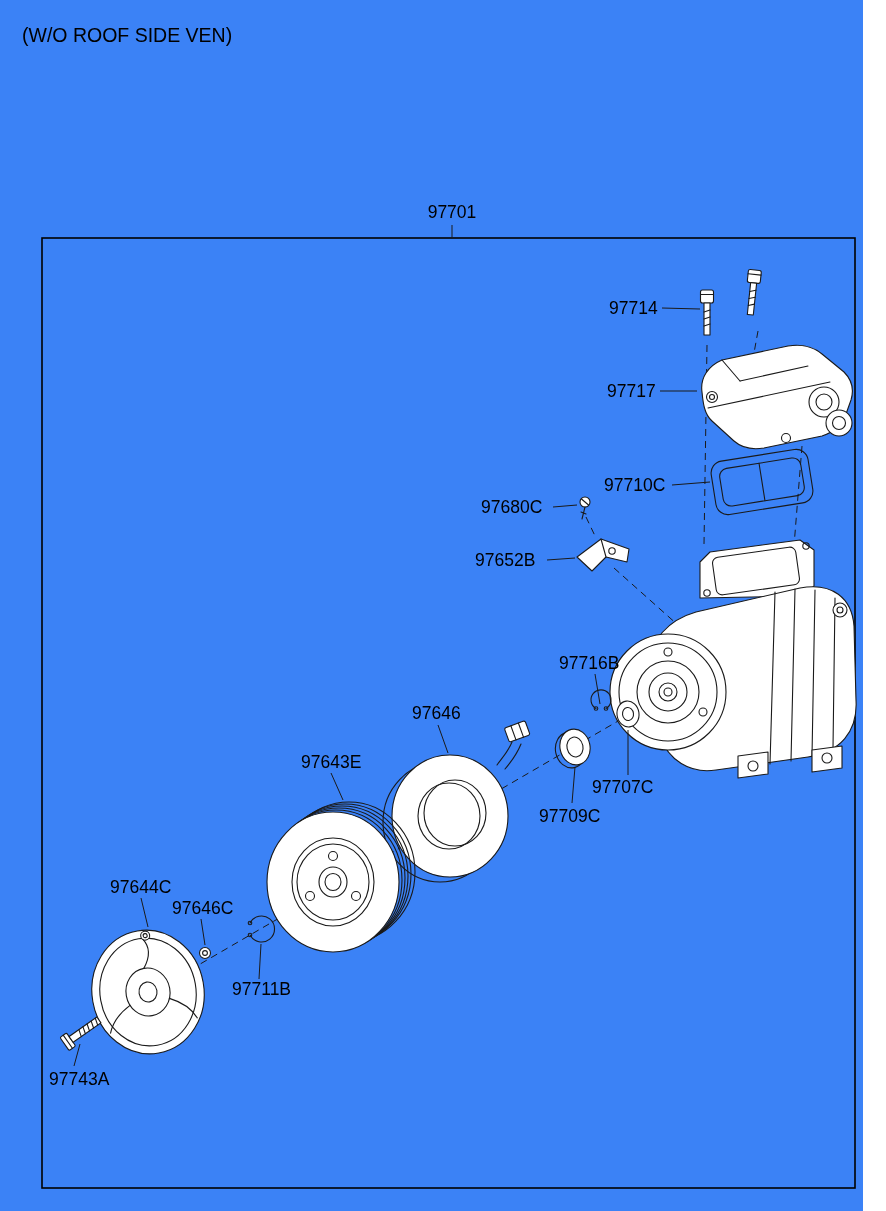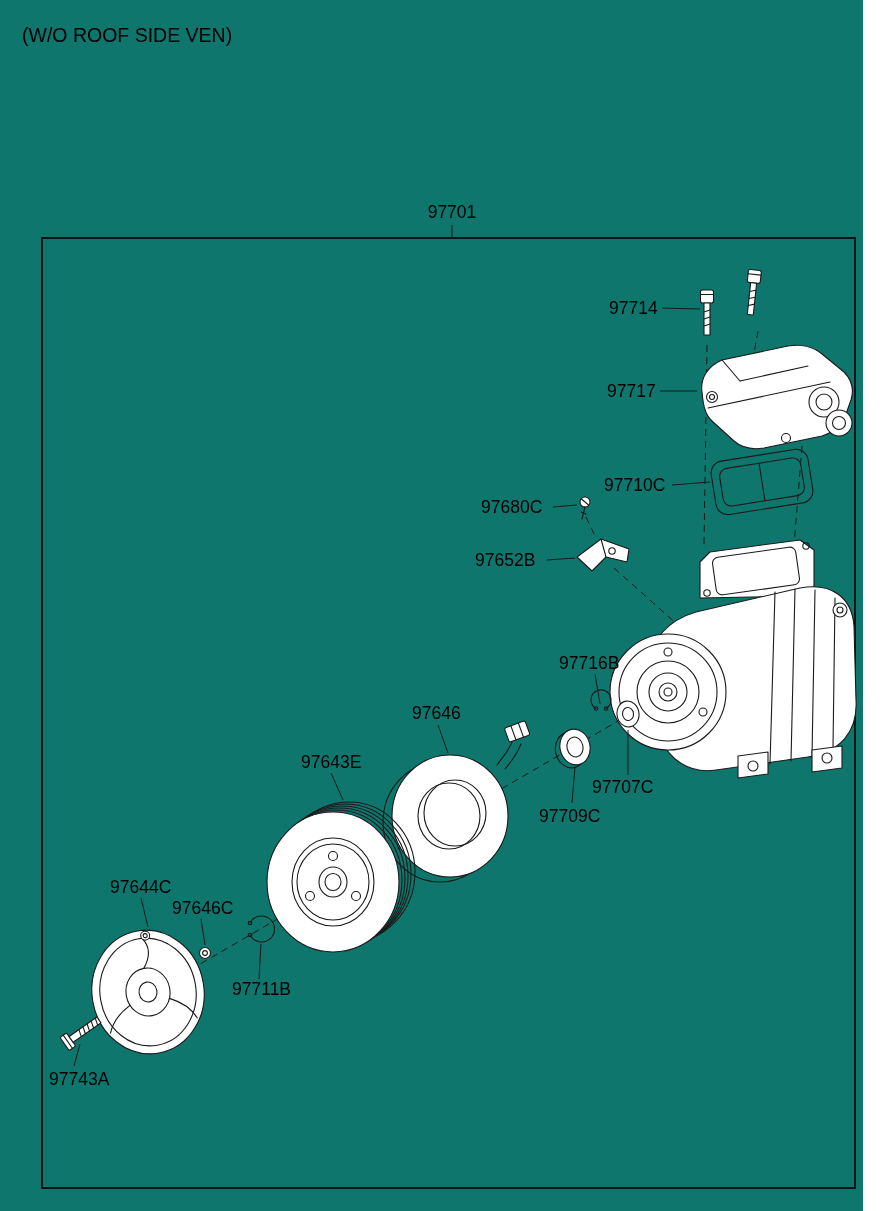--- a/index.html
+++ b/index.html
@@ -1,16 +1,16 @@
 <!DOCTYPE html>
 <html><head>
 <meta charset="utf-8">
 <style>
   html,body { margin:0; padding:0; background:#ffffff; }
-  .page { position:relative; width:863px; height:1211px; background:#0f766e; overflow:hidden; }
+  .page { position:relative; width:863px; height:1211px; background:#3b82f6; overflow:hidden; }
   svg { display:block; }
   .art    { fill:none; stroke:#1a1a1a; stroke-width:1.1; stroke-linejoin:round; stroke-linecap:round; }
   .artf   { fill:#ffffff; stroke:#1a1a1a; stroke-width:1.1; stroke-linejoin:round; }
   .leader { stroke:#1a1a1a; stroke-width:1; fill:none; }
   .dash   { stroke:#1a1a1a; stroke-width:1; stroke-dasharray:7 5; fill:none; }
   .lbl    { font-family:"Liberation Sans","DejaVu Sans",sans-serif; font-size:17.5px; fill:#000; }
   .ttl    { font-family:"Liberation Sans","DejaVu Sans",sans-serif; font-size:19.5px; fill:#000; }
   .boxline{ fill:none; stroke:#000; stroke-width:1.6; }
 </style>
 </head>

